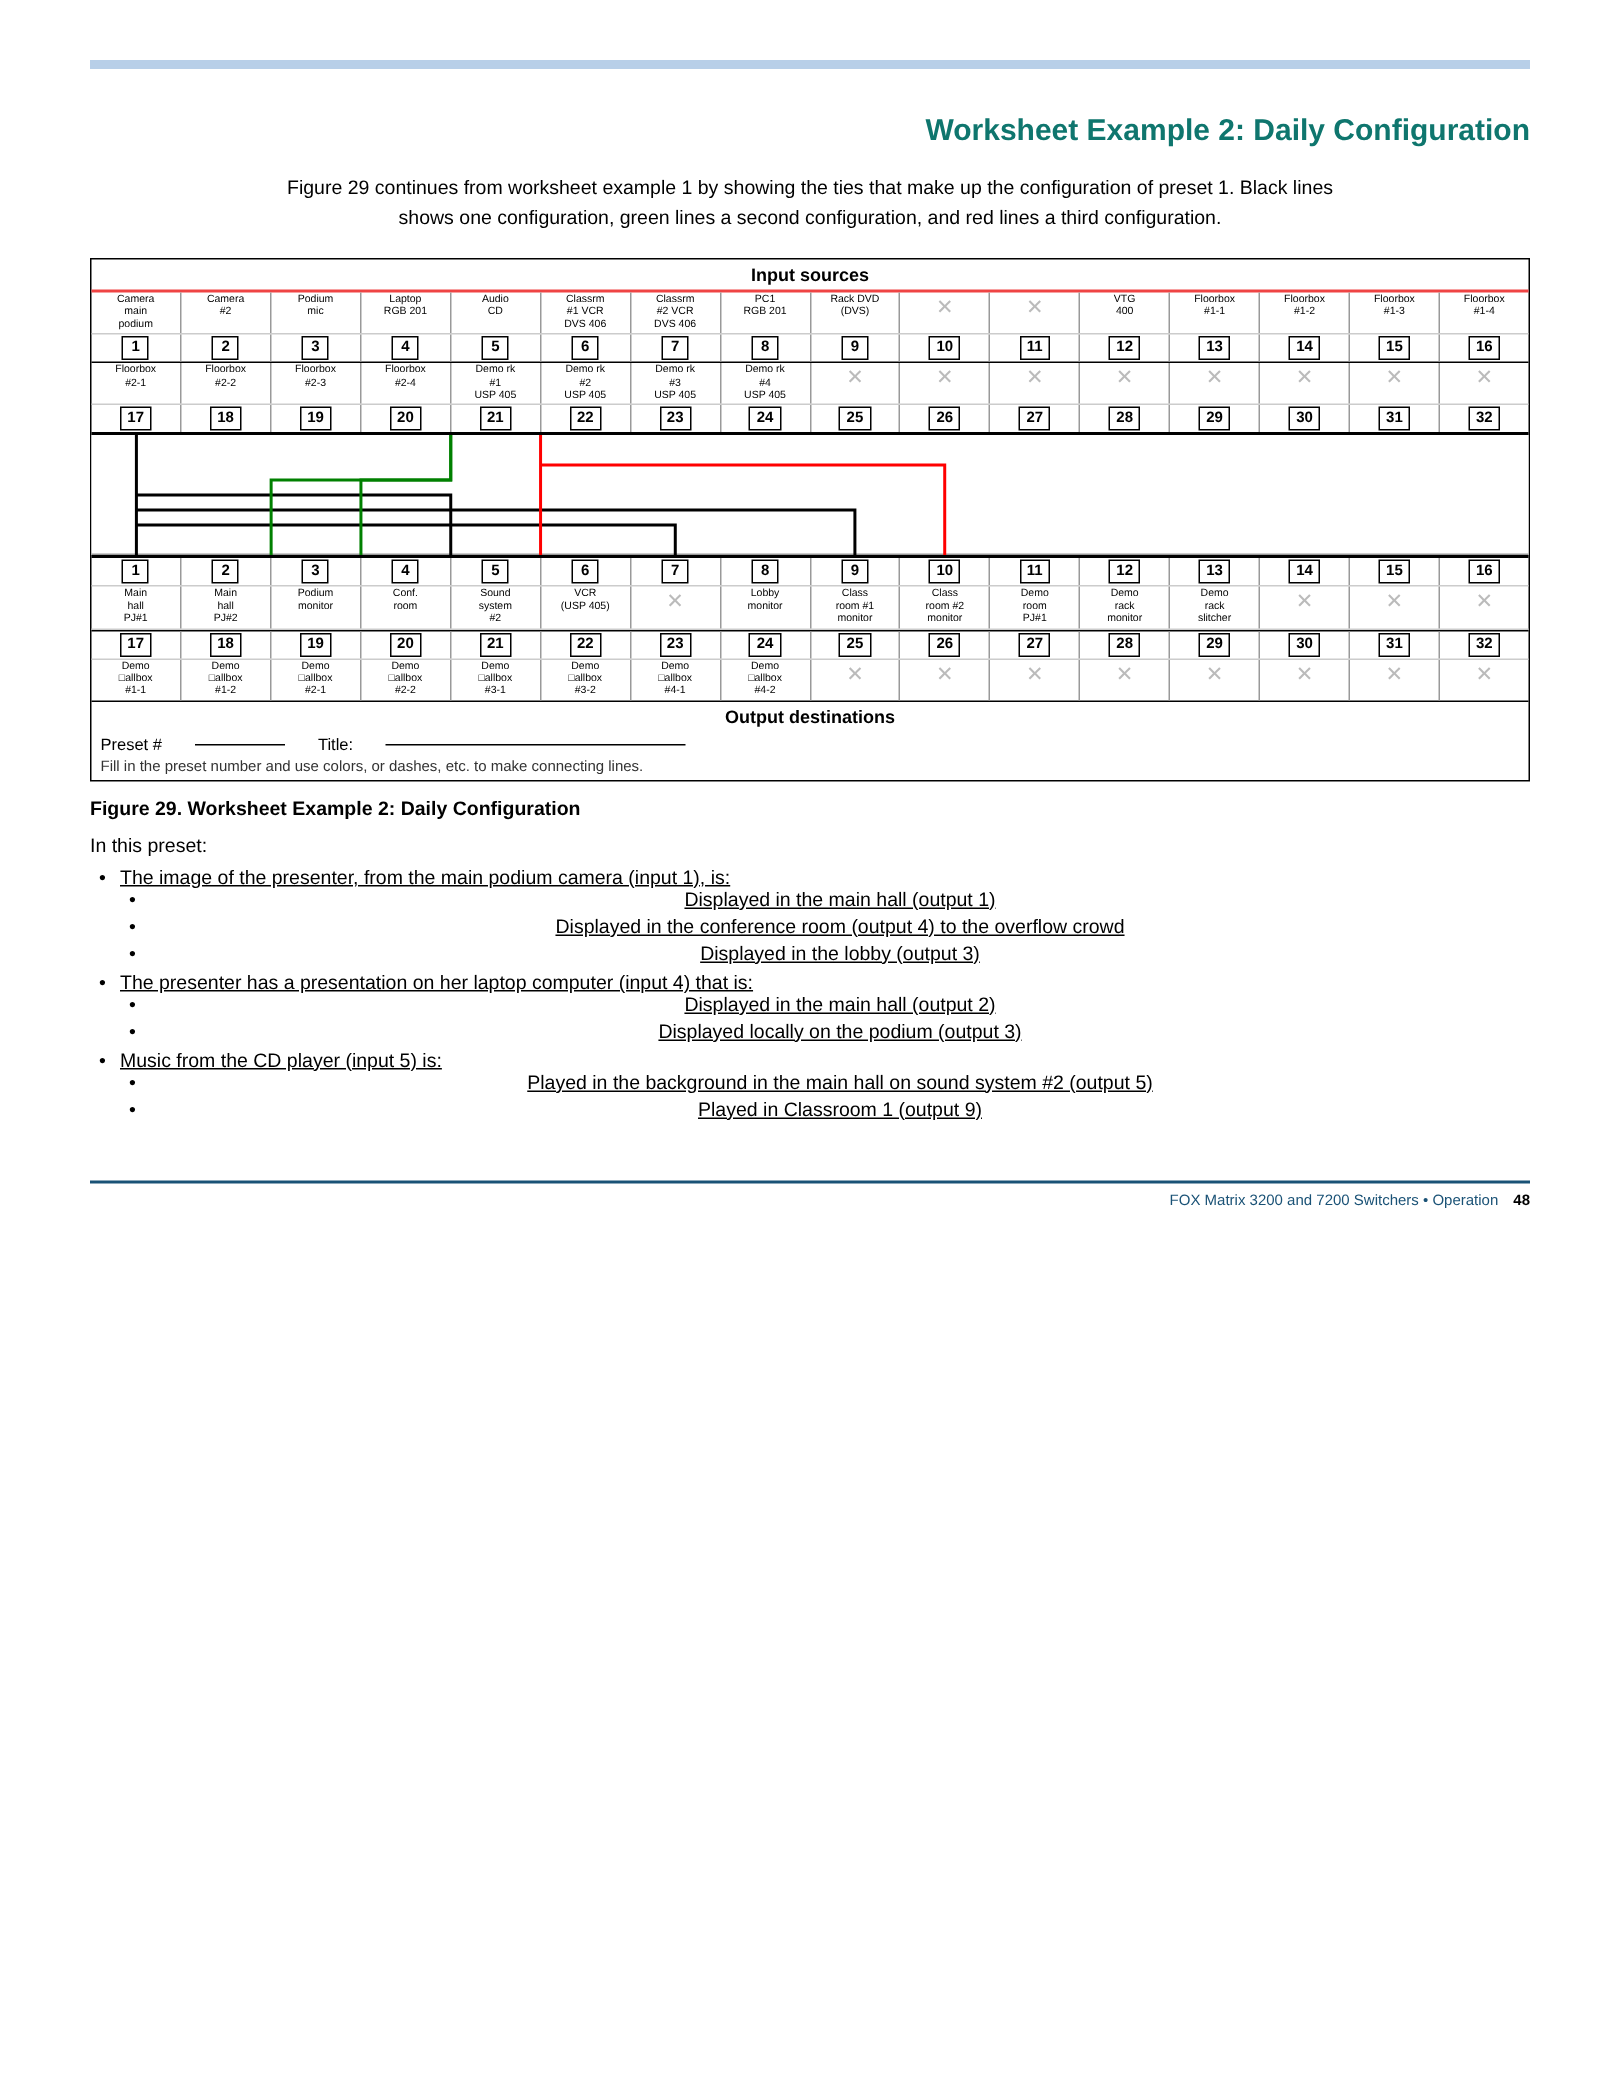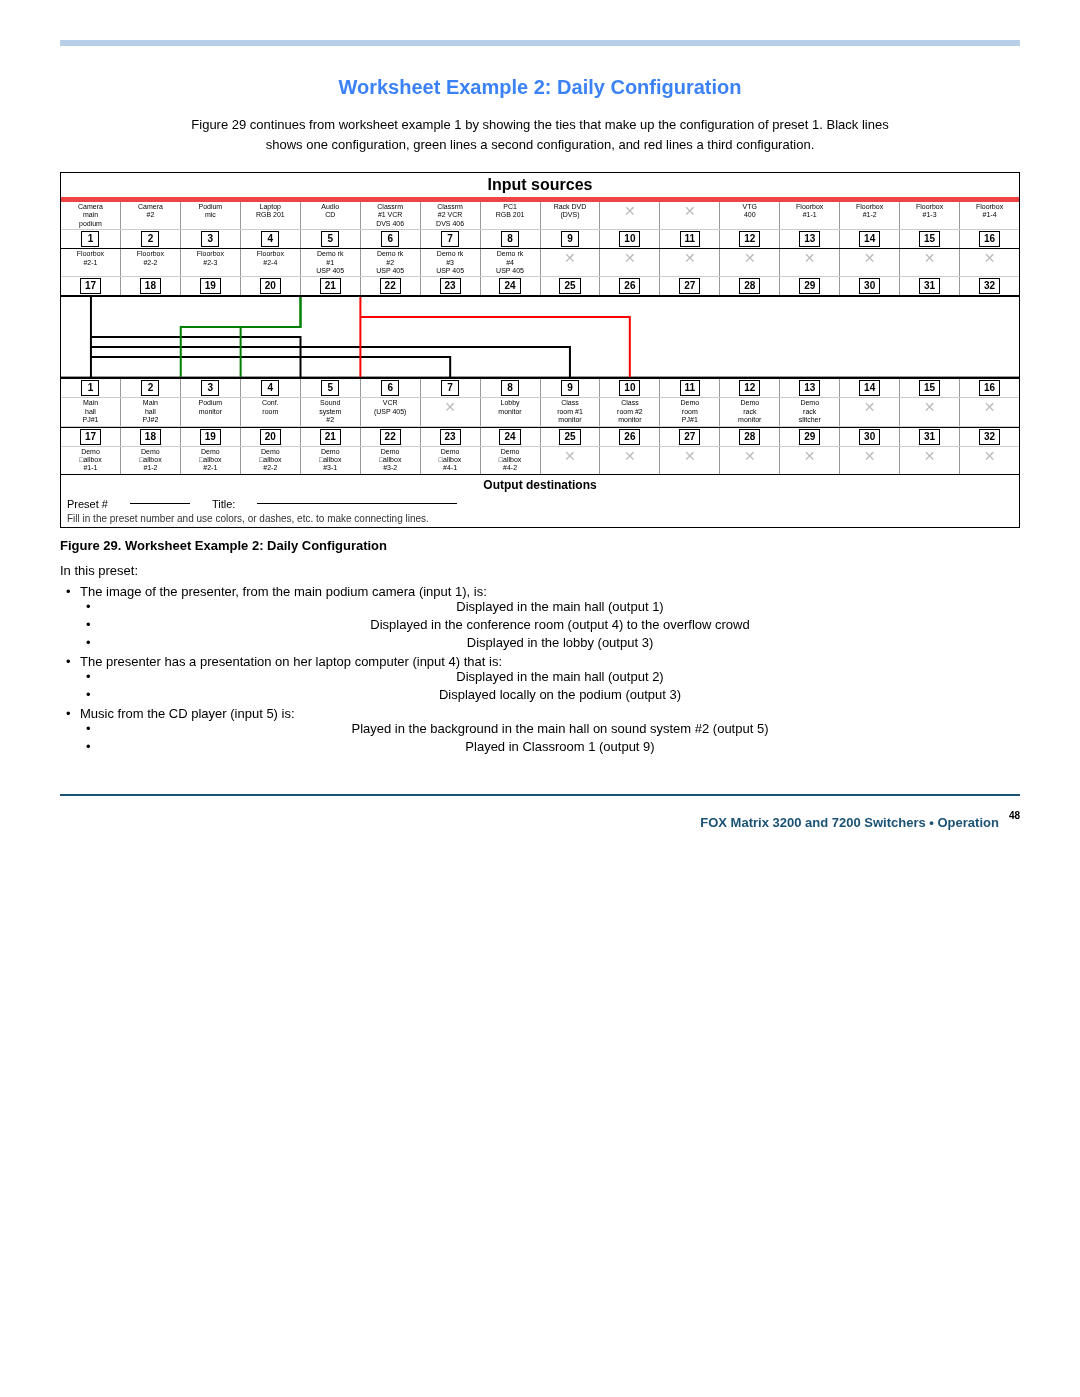--- a/index.html
+++ b/index.html
@@ -6,24 +6,24 @@
     body {
       font-family: Arial, Helvetica, sans-serif;
       background: #fff;
       color: #000;
       width: 1080px;
       min-height: 1397px;
       padding: 40px 60px;
       font-size: 13px;
     }
     .page-title {
-      color: #3b82f6;
+      color: #0f766e;
       font-size: 20px;
       font-weight: bold;
-      text-align: center;
+      text-align: right;
       margin-bottom: 16px;
     }
     .intro-text {
       text-align: center;
       font-size: 13px;
       line-height: 1.5;
       margin-bottom: 18px;
       max-width: 700px;
       margin-left: auto;
       margin-right: auto;
@@ -31,23 +31,23 @@
     
     .diagram-container {
       border: 1.5px solid #000;
       width: 100%;
       position: relative;
       margin-bottom: 10px;
     }
     .section-label {
       text-align: center;
       font-weight: bold;
-      font-size: 16px;
+      font-size: 12px;
       padding: 3px 0;
-      border-bottom: 5px solid #ef4444;
+      border-bottom: 2px solid #ef4444;
     }
     .section-label-bottom {
       text-align: center;
       font-weight: bold;
       font-size: 12px;
       padding: 3px 0;
       border-top: 1px solid #000;
     }
     
     .lines-area {
@@ -99,20 +99,21 @@
     }
     ul.bullet-list {
       list-style: none;
       padding-left: 0;
     }
     ul.bullet-list > li {
       padding-left: 20px;
       position: relative;
       margin-bottom: 4px;
       font-size: 13px;
+      text-decoration: underline;
     }
     ul.bullet-list > li::before {
       content: "•";
       position: absolute;
       left: 6px;
     }
     ul.bullet-list ul.sub-list {
       list-style: none;
       padding-left: 0;
       text-align: center;
@@ -133,23 +134,22 @@
     .footer {
       margin-top: 40px;
       display: flex;
       justify-content: flex-end;
       align-items: center;
       border-top: 2px solid #1a5276;
       padding-top: 6px;
     }
     .footer-text {
       color: #1a5276;
-      font-weight: bold;
-      font-size: 13px;
-      margin-top: 13px;
+      font-weight: normal;
+      font-size: 10px;
     }
     .footer-page {
       font-size: 10px;
       font-weight: bold;
       margin-left: 10px;
     }
 
     
     .top-bar {
       height: 6px;

